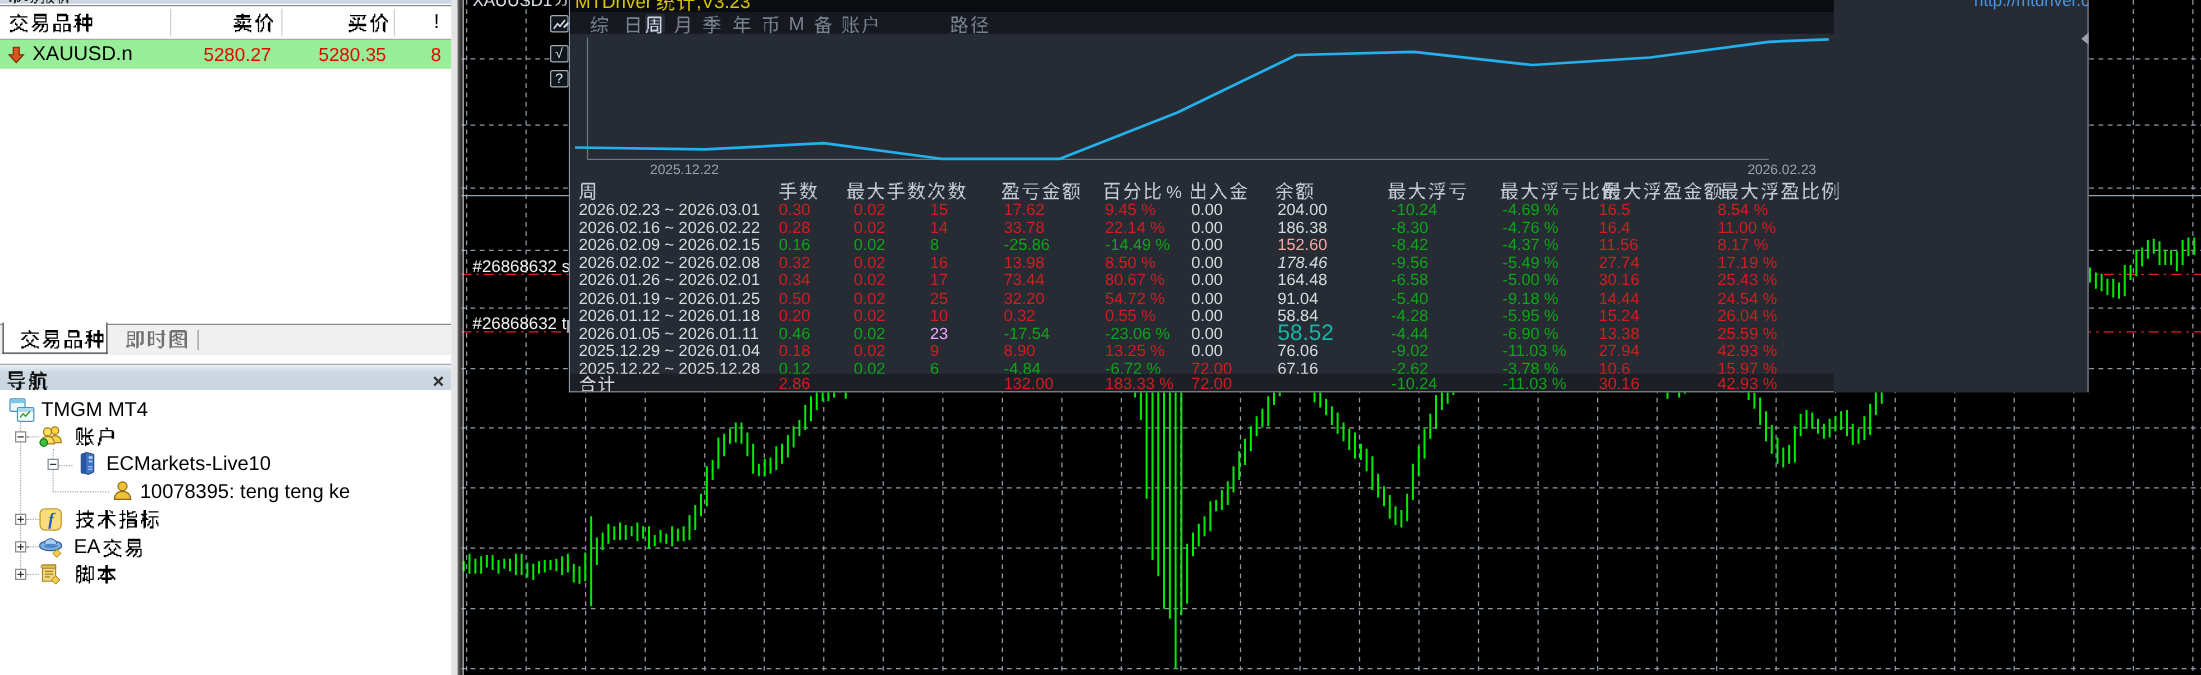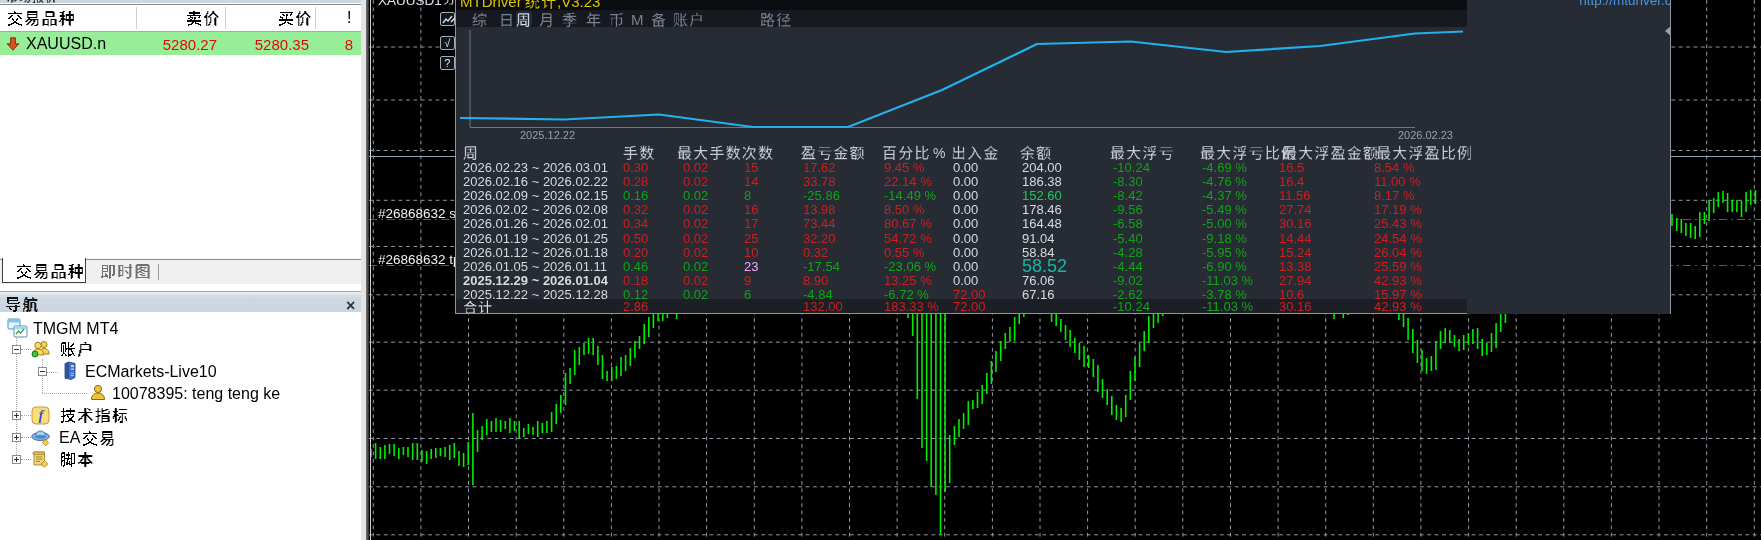--- a/index.html
+++ b/index.html
@@ -276,33 +276,33 @@
     <div style="position:absolute;top:174.1px;font-size:13px;color:#0fa517;white-space:pre;line-height:15px;left:747px;">-4.76 %</div>
     <div style="position:absolute;top:174.1px;font-size:13px;color:#cf1f1f;white-space:pre;line-height:15px;left:824px;">16.4</div>
     <div style="position:absolute;top:174.1px;font-size:13px;color:#cf1f1f;white-space:pre;line-height:15px;left:919px;">11.00 %</div>
     <div style="position:absolute;top:188.2px;font-size:13px;color:#d6dbe0;white-space:pre;line-height:15px;left:8px;">2026.02.09 ~ 2026.02.15</div>
     <div style="position:absolute;top:188.2px;font-size:13px;color:#0fa517;white-space:pre;line-height:15px;left:168px;">0.16</div>
     <div style="position:absolute;top:188.2px;font-size:13px;color:#0fa517;white-space:pre;line-height:15px;left:228px;">0.02</div>
     <div style="position:absolute;top:188.2px;font-size:13px;color:#0fa517;white-space:pre;line-height:15px;left:289px;">8</div>
     <div style="position:absolute;top:188.2px;font-size:13px;color:#0fa517;white-space:pre;line-height:15px;left:348px;">-25.86</div>
     <div style="position:absolute;top:188.2px;font-size:13px;color:#0fa517;white-space:pre;line-height:15px;left:429px;">-14.49 %</div>
     <div style="position:absolute;top:188.2px;font-size:13px;color:#d6dbe0;white-space:pre;line-height:15px;left:498px;">0.00</div>
-    <div style="position:absolute;top:188.2px;font-size:13px;color:#22c55e;white-space:pre;line-height:15px;left:567px;">152.60</div>
+    <div style="position:absolute;top:188.2px;font-size:13px;color:#fca5a5;white-space:pre;line-height:15px;left:567px;">152.60</div>
     <div style="position:absolute;top:188.2px;font-size:13px;color:#0fa517;white-space:pre;line-height:15px;left:658px;">-8.42</div>
     <div style="position:absolute;top:188.2px;font-size:13px;color:#0fa517;white-space:pre;line-height:15px;left:747px;">-4.37 %</div>
     <div style="position:absolute;top:188.2px;font-size:13px;color:#cf1f1f;white-space:pre;line-height:15px;left:824px;">11.56</div>
     <div style="position:absolute;top:188.2px;font-size:13px;color:#cf1f1f;white-space:pre;line-height:15px;left:919px;">8.17 %</div>
     <div style="position:absolute;top:202.3px;font-size:13px;color:#d6dbe0;white-space:pre;line-height:15px;left:8px;">2026.02.02 ~ 2026.02.08</div>
     <div style="position:absolute;top:202.3px;font-size:13px;color:#cf1f1f;white-space:pre;line-height:15px;left:168px;">0.32</div>
     <div style="position:absolute;top:202.3px;font-size:13px;color:#cf1f1f;white-space:pre;line-height:15px;left:228px;">0.02</div>
     <div style="position:absolute;top:202.3px;font-size:13px;color:#cf1f1f;white-space:pre;line-height:15px;left:289px;">16</div>
     <div style="position:absolute;top:202.3px;font-size:13px;color:#cf1f1f;white-space:pre;line-height:15px;left:348px;">13.98</div>
     <div style="position:absolute;top:202.3px;font-size:13px;color:#cf1f1f;white-space:pre;line-height:15px;left:429px;">8.50 %</div>
     <div style="position:absolute;top:202.3px;font-size:13px;color:#d6dbe0;white-space:pre;line-height:15px;left:498px;">0.00</div>
-    <div style="position:absolute;top:202.3px;font-size:13px;color:#d6dbe0;white-space:pre;line-height:15px;left:567px;">178.46</div>
+    <div style="position:absolute;top:202.3px;font-size:13px;color:#d6dbe0;white-space:pre;line-height:15px;left:567px;font-style:italic;">178.46</div>
     <div style="position:absolute;top:202.3px;font-size:13px;color:#0fa517;white-space:pre;line-height:15px;left:658px;">-9.56</div>
     <div style="position:absolute;top:202.3px;font-size:13px;color:#0fa517;white-space:pre;line-height:15px;left:747px;">-5.49 %</div>
     <div style="position:absolute;top:202.3px;font-size:13px;color:#cf1f1f;white-space:pre;line-height:15px;left:824px;">27.74</div>
     <div style="position:absolute;top:202.3px;font-size:13px;color:#cf1f1f;white-space:pre;line-height:15px;left:919px;">17.19 %</div>
     <div style="position:absolute;top:216.4px;font-size:13px;color:#d6dbe0;white-space:pre;line-height:15px;left:8px;">2026.01.26 ~ 2026.02.01</div>
     <div style="position:absolute;top:216.4px;font-size:13px;color:#cf1f1f;white-space:pre;line-height:15px;left:168px;">0.34</div>
     <div style="position:absolute;top:216.4px;font-size:13px;color:#cf1f1f;white-space:pre;line-height:15px;left:228px;">0.02</div>
     <div style="position:absolute;top:216.4px;font-size:13px;color:#cf1f1f;white-space:pre;line-height:15px;left:289px;">17</div>
     <div style="position:absolute;top:216.4px;font-size:13px;color:#cf1f1f;white-space:pre;line-height:15px;left:348px;">73.44</div>
     <div style="position:absolute;top:216.4px;font-size:13px;color:#cf1f1f;white-space:pre;line-height:15px;left:429px;">80.67 %</div>
@@ -341,21 +341,21 @@
     <div style="position:absolute;top:258.7px;font-size:13px;color:#0fa517;white-space:pre;line-height:15px;left:228px;">0.02</div>
     <div style="position:absolute;top:258.7px;font-size:13px;color:#f0abfc;white-space:pre;line-height:15px;left:289px;">23</div>
     <div style="position:absolute;top:258.7px;font-size:13px;color:#0fa517;white-space:pre;line-height:15px;left:348px;">-17.54</div>
     <div style="position:absolute;top:258.7px;font-size:13px;color:#0fa517;white-space:pre;line-height:15px;left:429px;">-23.06 %</div>
     <div style="position:absolute;top:258.7px;font-size:13px;color:#d6dbe0;white-space:pre;line-height:15px;left:498px;">0.00</div>
     <div style="position:absolute;top:258.7px;font-size:18px;color:#14b8a6;white-space:pre;line-height:15px;left:567px;">58.52</div>
     <div style="position:absolute;top:258.7px;font-size:13px;color:#0fa517;white-space:pre;line-height:15px;left:658px;">-4.44</div>
     <div style="position:absolute;top:258.7px;font-size:13px;color:#0fa517;white-space:pre;line-height:15px;left:747px;">-6.90 %</div>
     <div style="position:absolute;top:258.7px;font-size:13px;color:#cf1f1f;white-space:pre;line-height:15px;left:824px;">13.38</div>
     <div style="position:absolute;top:258.7px;font-size:13px;color:#cf1f1f;white-space:pre;line-height:15px;left:919px;">25.59 %</div>
-    <div style="position:absolute;top:272.8px;font-size:13px;color:#d6dbe0;white-space:pre;line-height:15px;left:8px;font-weight:bold;">2025.12.29 ~ 2026.01.04</div>
+    <div style="position:absolute;top:272.8px;font-size:13px;color:#d6dbe0;white-space:pre;line-height:15px;left:8px;">2025.12.29 ~ 2026.01.04</div>
     <div style="position:absolute;top:272.8px;font-size:13px;color:#cf1f1f;white-space:pre;line-height:15px;left:168px;">0.18</div>
     <div style="position:absolute;top:272.8px;font-size:13px;color:#cf1f1f;white-space:pre;line-height:15px;left:228px;">0.02</div>
     <div style="position:absolute;top:272.8px;font-size:13px;color:#cf1f1f;white-space:pre;line-height:15px;left:289px;">9</div>
     <div style="position:absolute;top:272.8px;font-size:13px;color:#cf1f1f;white-space:pre;line-height:15px;left:348px;">8.90</div>
     <div style="position:absolute;top:272.8px;font-size:13px;color:#cf1f1f;white-space:pre;line-height:15px;left:429px;">13.25 %</div>
     <div style="position:absolute;top:272.8px;font-size:13px;color:#d6dbe0;white-space:pre;line-height:15px;left:498px;">0.00</div>
     <div style="position:absolute;top:272.8px;font-size:13px;color:#d6dbe0;white-space:pre;line-height:15px;left:567px;">76.06</div>
     <div style="position:absolute;top:272.8px;font-size:13px;color:#0fa517;white-space:pre;line-height:15px;left:658px;">-9.02</div>
     <div style="position:absolute;top:272.8px;font-size:13px;color:#0fa517;white-space:pre;line-height:15px;left:747px;">-11.03 %</div>
     <div style="position:absolute;top:272.8px;font-size:13px;color:#cf1f1f;white-space:pre;line-height:15px;left:824px;">27.94</div>

